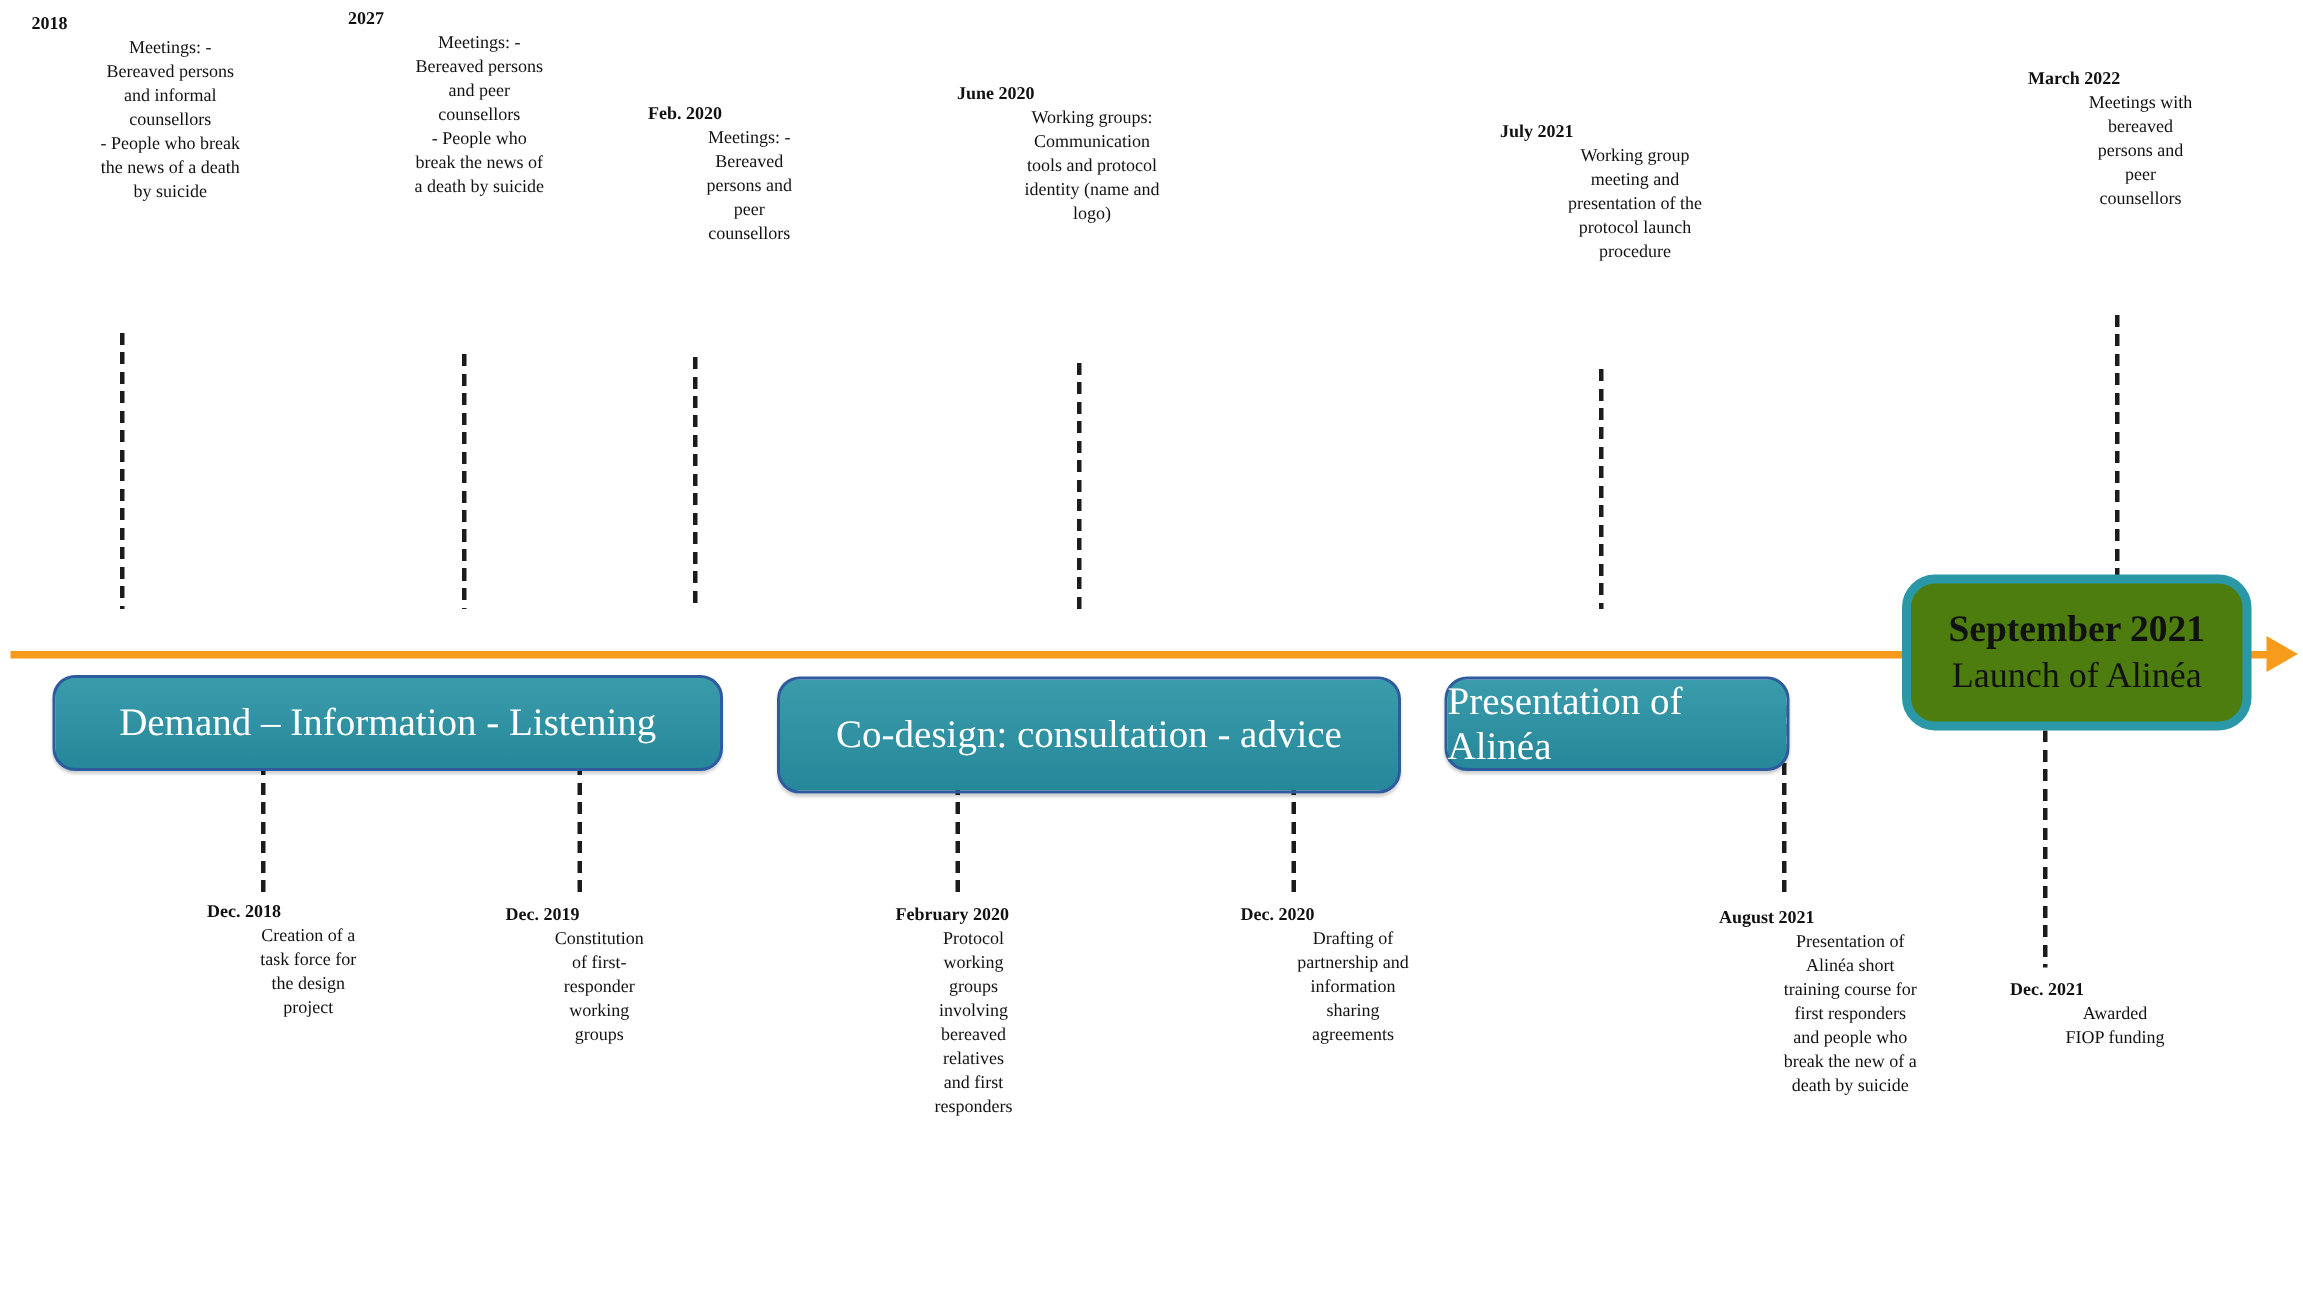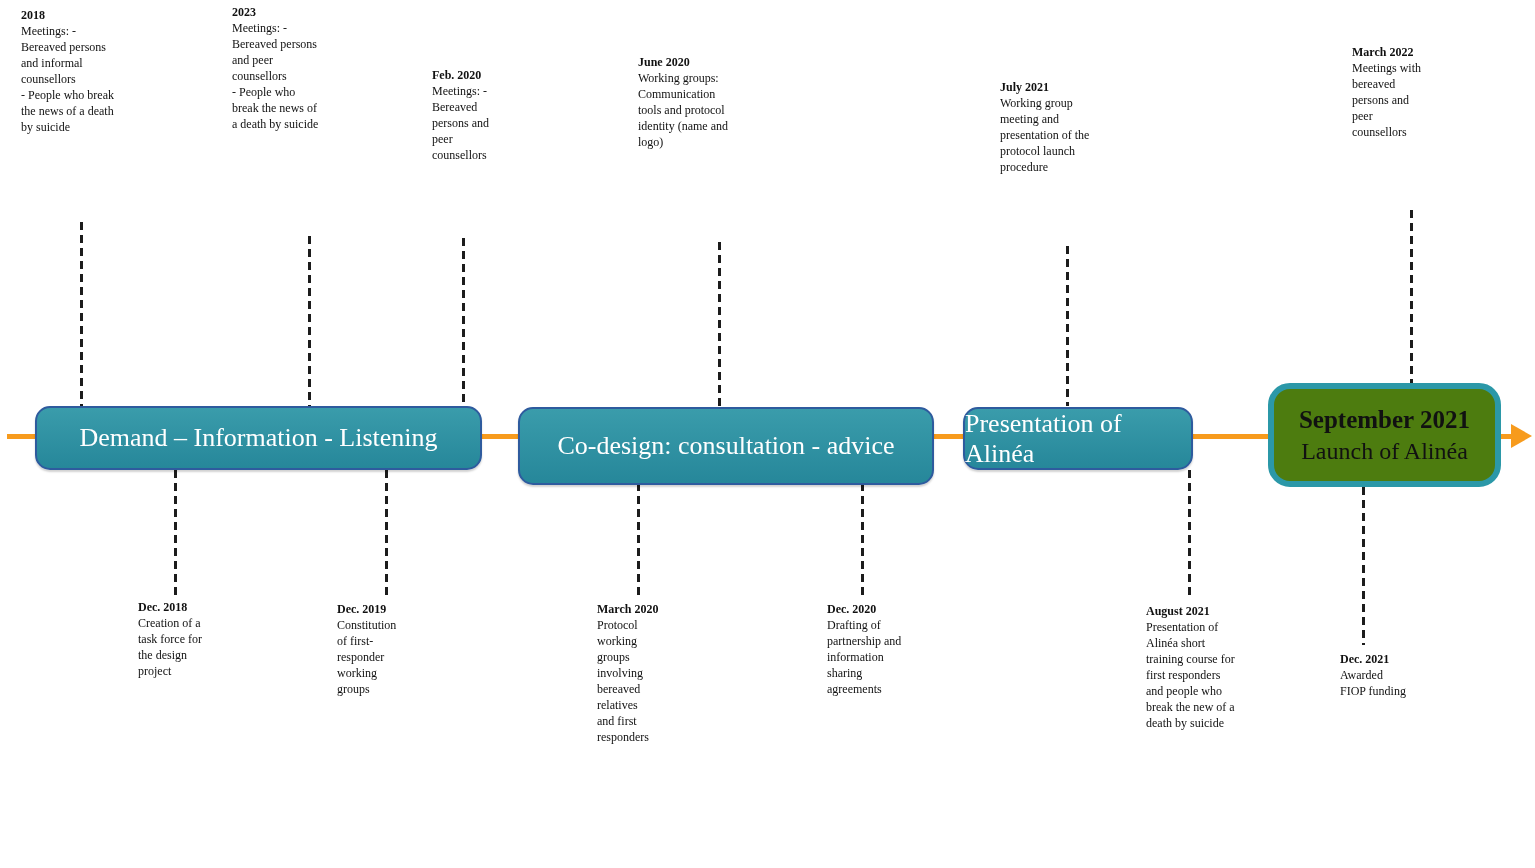--- a/index.html
+++ b/index.html
@@ -41,20 +41,21 @@
     position:absolute;
     background:linear-gradient(to bottom,var(--phase-fill-top),var(--phase-fill-bottom));
     border:2px solid var(--phase-border);
     border-radius:15px;
     box-sizing:border-box;
     display:flex;align-items:center;justify-content:center;
     color:#ffffff;
     font-size:26px;
     z-index:2;
     box-shadow:0 2px 2px rgba(0,0,0,0.18);
+    margin-top:44px;
   }
 
   
   .milestone-box{
     position:absolute;
     left:1268px;top:383px;width:233px;height:104px;
     background:#4d7c0f;
     border:6px solid var(--milestone-border);
     border-radius:22px;
     box-sizing:border-box;
@@ -67,21 +68,21 @@
 
   
   .connector{
     position:absolute;width:3px;z-index:1;
     background:repeating-linear-gradient(to bottom,#1c1c1c 0 8px,transparent 8px 13px);
   }
 
   
   .event{position:absolute;font-size:12px;line-height:1.33;}
   .event-date{font-weight:bold;white-space:pre-line;}
-  .event-text{white-space:pre-line;}
+  .event-text{white-space:pre-line;text-align:center;}
 </style>
 </head>
 <body>
 
 <div class="stage">
 
   <div class="timeline-line"></div>
   <div class="timeline-arrowhead"></div>
 
   <div class="connector" style="left:80px;top:222px;height:184px"></div>
@@ -117,21 +118,21 @@
     <div class="event-date">2018</div>
     <div class="event-text">Meetings: -
 Bereaved persons
 and informal
 counsellors
 - People who break
 the news of a death
 by suicide</div>
   </div>
   <div class="event" style="left:232px;top:5px;width:175px">
-    <div class="event-date">2023</div>
+    <div class="event-date">2027</div>
     <div class="event-text">Meetings: -
 Bereaved persons
 and peer
 counsellors
 - People who
 break the news of
 a death by suicide</div>
   </div>
   <div class="event" style="left:432px;top:68px;width:135px">
     <div class="event-date">Feb. 2020</div>
@@ -175,21 +176,21 @@
   </div>
   <div class="event" style="left:337px;top:602px;width:125px">
     <div class="event-date">Dec. 2019</div>
     <div class="event-text">Constitution
 of first-
 responder
 working
 groups</div>
   </div>
   <div class="event" style="left:597px;top:602px;width:104px">
-    <div class="event-date">March 2020</div>
+    <div class="event-date">February 2020</div>
     <div class="event-text">Protocol
 working
 groups
 involving
 bereaved
 relatives
 and first
 responders</div>
   </div>
   <div class="event" style="left:827px;top:602px;width:150px">

